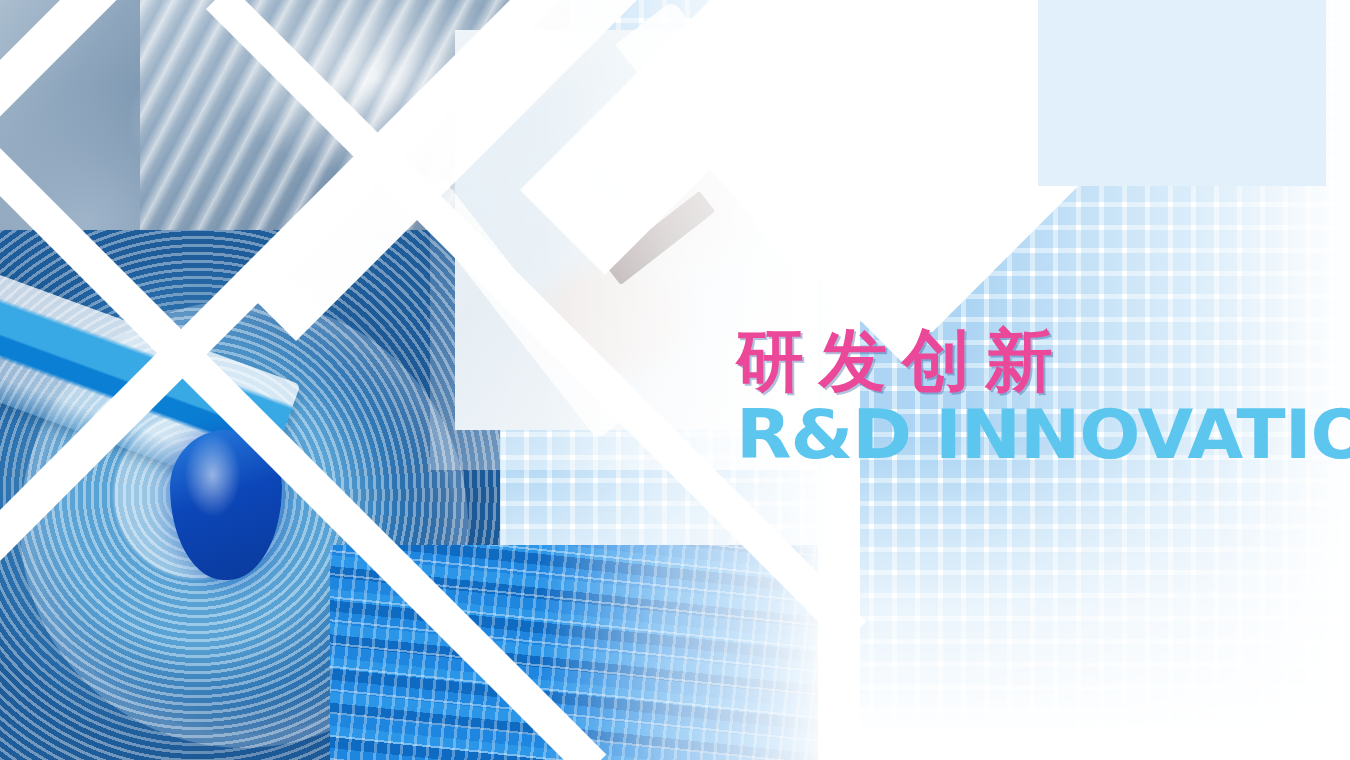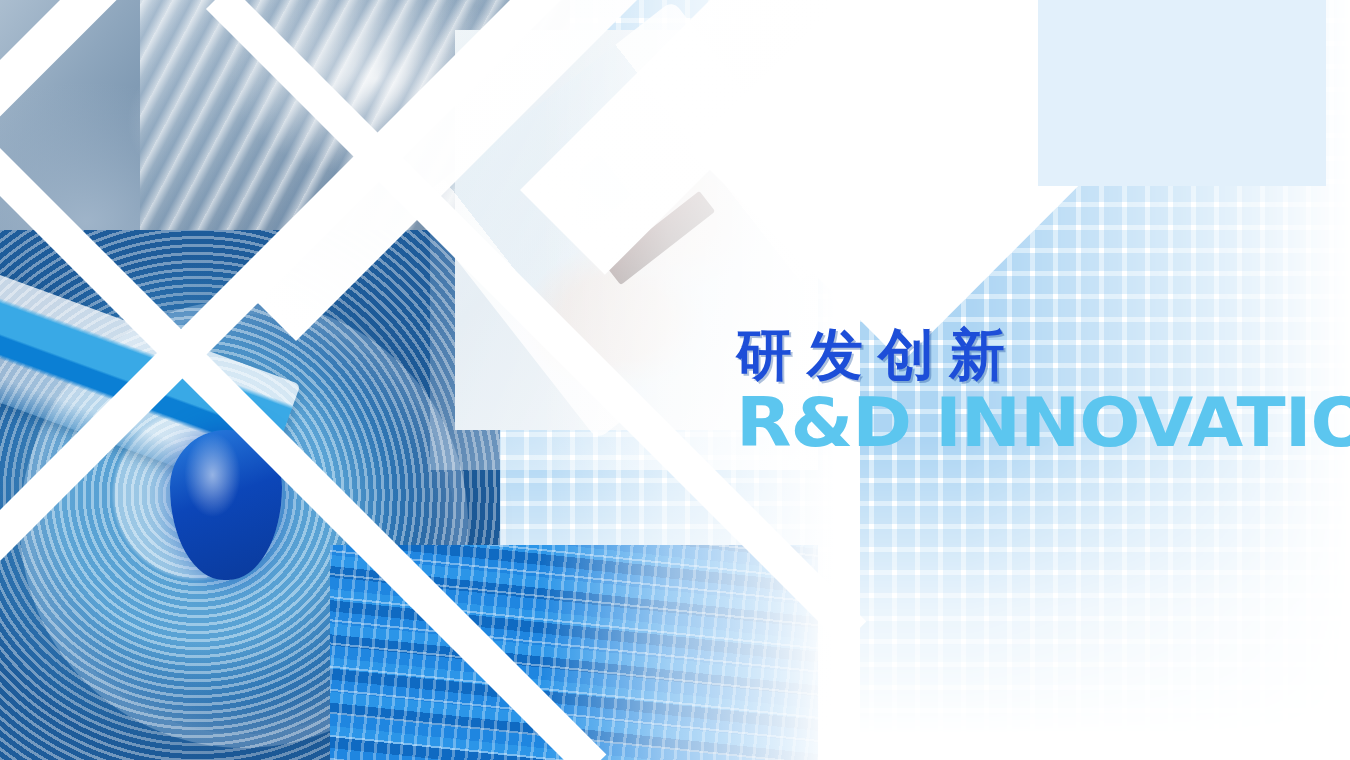--- a/index.html
+++ b/index.html
@@ -161,21 +161,21 @@
     position:absolute;left:1038px;top:0;width:288px;height:186px;
     background:#e2f0fb;
   }
 
   
   .headline{
     position:absolute;left:736px;top:326px;width:614px;
   }
   .title-cn{
     font-family:"DejaVu Sans","Liberation Sans",sans-serif;
-    font-size:56px;font-weight:700;color:#1d4ed8;
+    font-size:68px;font-weight:700;color:#ec4899;
     letter-spacing:15px;line-height:1.02;white-space:nowrap;
     text-shadow:2px 2px 0 rgba(26,76,156,.35);
   }
   .title-en{
     margin-top:6px;
     font-family:"DejaVu Sans","Liberation Sans",sans-serif;
     font-size:68px;font-weight:700;color:#5cc6ef;
     letter-spacing:-1px;line-height:1;white-space:nowrap;
     transform:scaleX(1.06);transform-origin:left center;
   }

